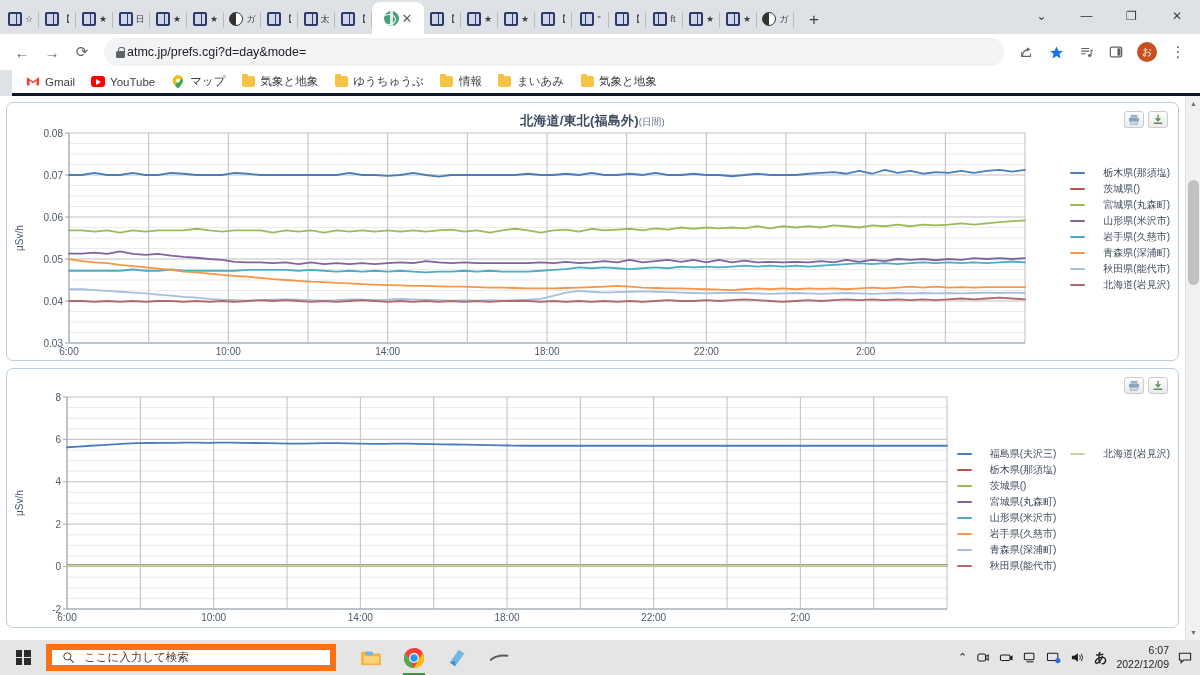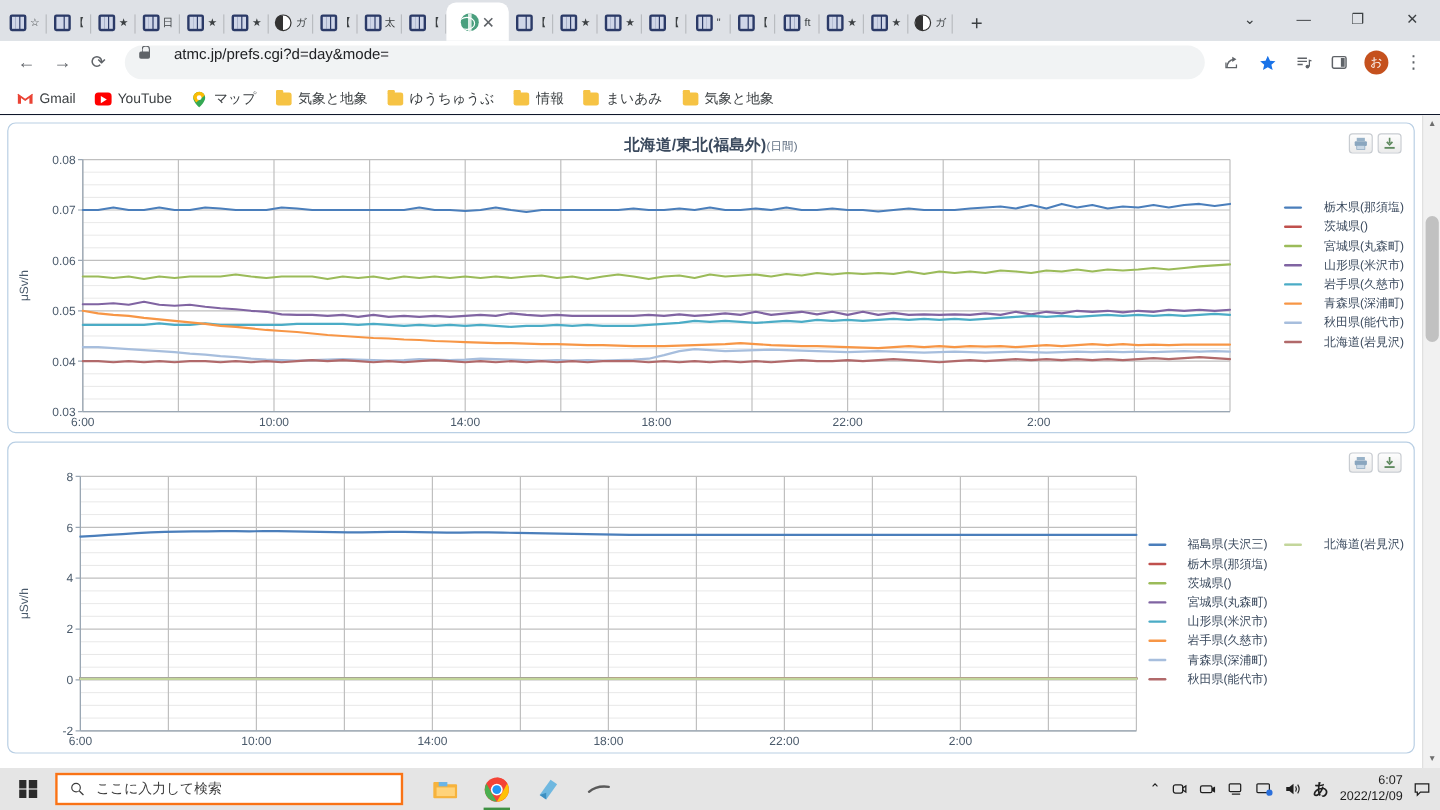--- a/index.html
+++ b/index.html
@@ -44,31 +44,31 @@
   .globe::before{content:"";position:absolute;left:-2px;top:3px;width:12px;height:9px;border:1.5px solid #fff;border-radius:50%;}
   .globe::after{content:"";position:absolute;left:6px;top:-2px;width:3px;height:19px;background:#fff;opacity:.8;}
   .newtab { width:28px;height:28px;display:flex;align-items:center;justify-content:center;font-size:17px;color:#3c4043;margin-left:6px;}
   .winctl { margin-left:auto; display:flex; align-items:flex-start; height:34px;}
   .winctl div { width:45px;height:31px;display:flex;align-items:center;justify-content:center;font-size:12px;color:#3c4043;}
   .winctl .close { width:46px; }
 
   .navbar { height:36px; background:#fff; display:flex; align-items:center; padding:0 8px; gap:2px;}
   .navicon { width:28px;height:28px;border-radius:50%;display:flex;align-items:center;justify-content:center;color:#5f6368;font-size:15px;flex:0 0 28px;}
   .omnibox {
-    flex:1; height:28px; background:#f1f3f4; border-radius:14px; display:flex; 
-    padding:0 12px; gap:20px; margin:0 6px; min-width:0;
+    flex:1; height:28px; background:#f1f3f4; border-radius:14px; display:flex; align-items:center;
+    padding:0 12px; gap:2px; margin:0 6px; min-width:0;
   }
   .omnibox .url { font-size:12.5px; color:#202124; white-space:nowrap; overflow:hidden; }
   .lock { width:9px;height:11px;position:relative;flex:0 0 9px;}
   .lock::before{content:"";position:absolute;bottom:0;left:0;width:9px;height:6.5px;background:#5f6368;border-radius:1.5px;}
   .lock::after{content:"";position:absolute;top:0;left:2px;width:5px;height:6px;border:1.5px solid #5f6368;border-bottom:none;border-radius:3px 3px 0 0;}
   .rightsec { display:flex; align-items:center; gap:2px; }
   .profile { width:20px;height:20px;border-radius:50%;background:#c5511e;color:#fff;font-size:10px;display:flex;align-items:center;justify-content:center;margin:0 5px;}
 
-  .bookmarks { height:26px; background:#fff; display:flex; align-items:center; padding:0 8px; gap:4px; border-bottom:1px solid #0f172a;}
+  .bookmarks { height:26px; background:#fff; display:flex; align-items:center; padding:0 8px; gap:4px; border-bottom:3px solid #0f172a;margin-left:12px;}
   .bm { display:flex; align-items:center; gap:5px; padding:2px 6px; border-radius:4px; font-size:11.5px; color:#3c4043; white-space:nowrap;}
   .bmico { width:14px;height:14px;flex:0 0 14px;display:flex;align-items:center;justify-content:center;font-size:11px;}
   .folder { width:13px;height:11px;background:#f6c344;border-radius:1px 2px 2px 2px; position:relative;}
   .folder::before{content:"";position:absolute;top:-2px;left:0;width:6px;height:3px;background:#f6c344;border-radius:1px 1px 0 0;}
   .ytico{width:15px;height:11px;background:#ff0000;border-radius:3px;position:relative;}
   .ytico::after{content:"";position:absolute;left:5px;top:2.5px;border-left:5px solid #fff;border-top:3px solid transparent;border-bottom:3px solid transparent;}
 
   
   .viewport { flex:1; background:#fff; display:flex; position:relative; overflow:hidden; }
   .pagearea { flex:1; position:relative; padding:6px 6px 0 6px; overflow:hidden;}
@@ -104,21 +104,21 @@
 
   
   .taskbar {
     position:absolute; left:0; bottom:0; width:1200px; height:35px; background:#e5e5e5;
     display:flex; align-items:center; padding:0 0 0 0;
   }
   .startbtn { width:46px;height:35px;display:flex;align-items:center;justify-content:center;}
   .winlogo { width:15px;height:15px;display:grid;grid-template-columns:1fr 1fr;grid-template-rows:1fr 1fr;gap:1.5px;}
   .winlogo i { background:#2b2b2b; display:block;}
   .searchbox {
-    width:290px;height:27px;background:#fff;border:2px solid #f97316;display:flex;align-items:center;
+    width:290px;height:27px;background:#fff;border:6px solid #f97316;display:flex;align-items:center;
     gap:9px;padding:0 10px;font-size:11.5px;color:#3c3c3c;
   }
   .tbicons { display:flex; align-items:center; gap:5px; margin-left:16px;}
   .tbi { width:38px;height:35px;display:flex;align-items:center;justify-content:center;position:relative;}
   .tbi.active::after{content:"";position:absolute;bottom:0;left:8px;width:22px;height:2.5px;background:#3f9142;}
   .tray { margin-left:auto; display:flex; align-items:center; gap:9px; padding-right:8px; font-size:11px; color:#1f1f1f;}
   .clock { text-align:right; line-height:1.25; font-size:10.5px; }
 </style>
 </head>
 <body>

